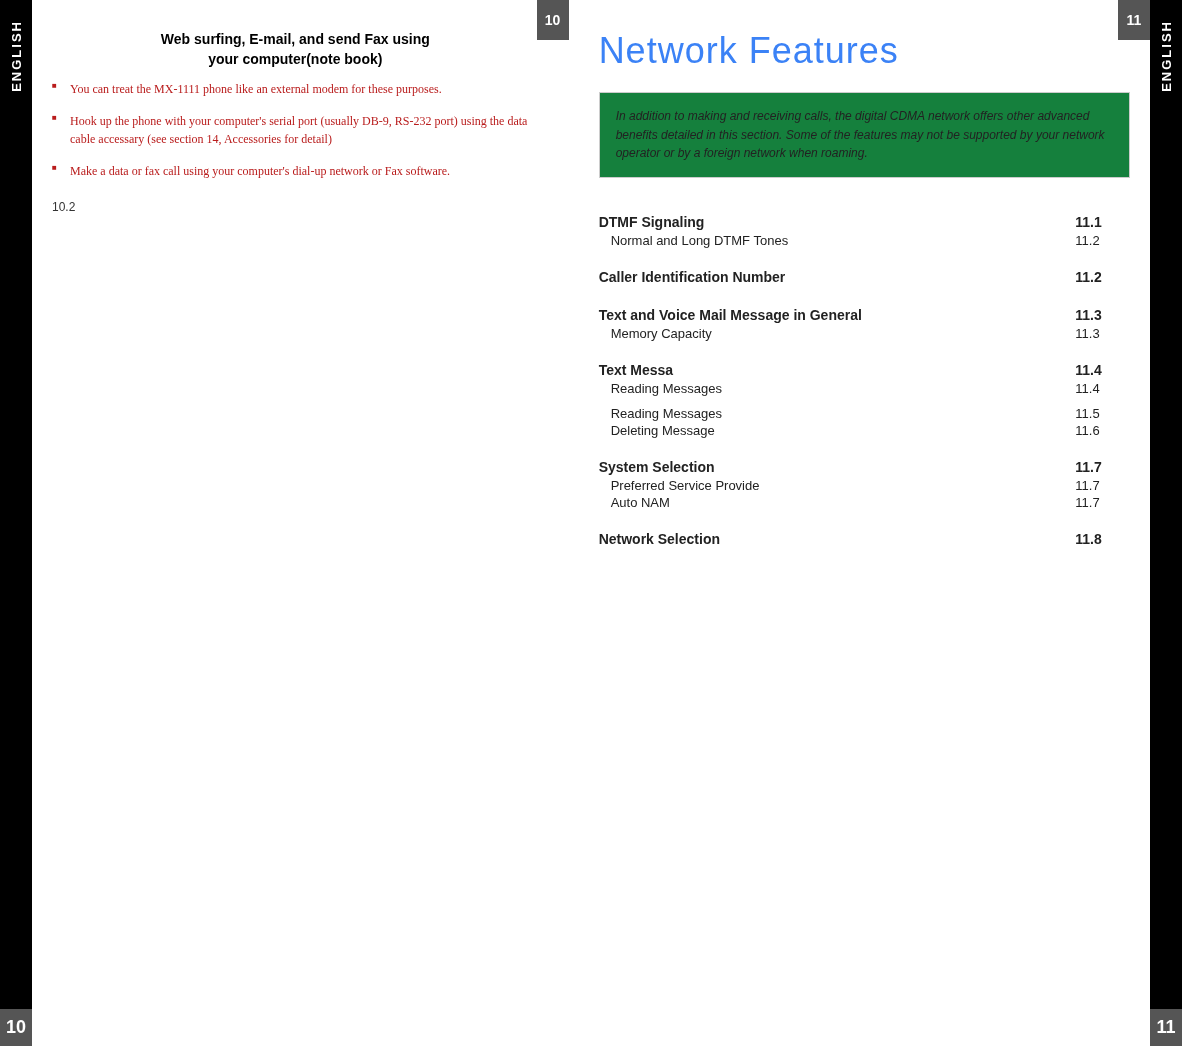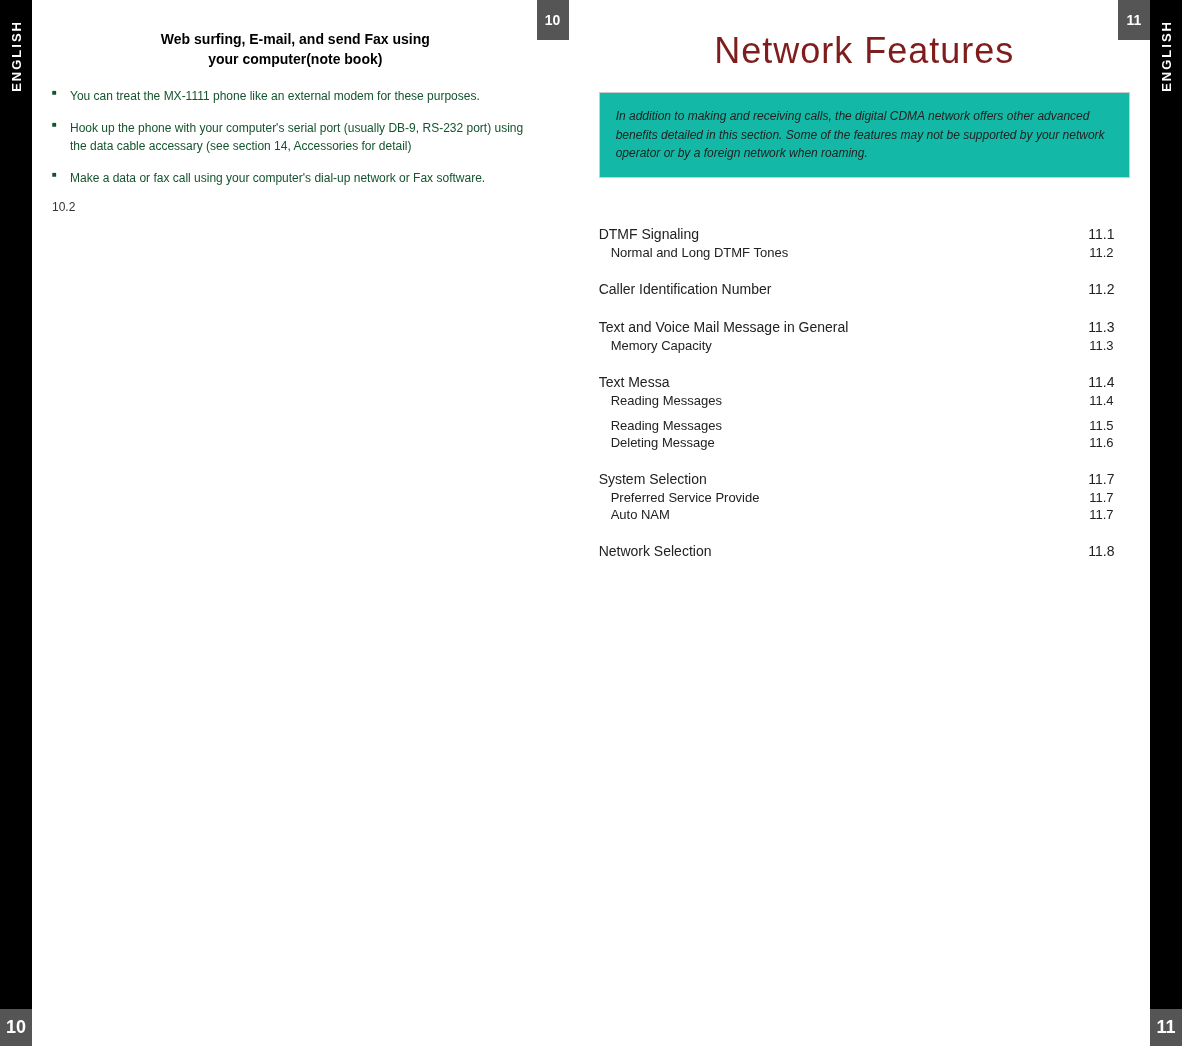--- a/index.html
+++ b/index.html
@@ -129,40 +129,41 @@
       left: 20px;
       top: 200px;
       font-size: 12px;
       color: #333;
     }
 
     .left-page-title {
       font-size: 14px;
       font-weight: bold;
       text-align: center;
-      margin-bottom: 18px;
+      margin-bottom: 11px;
       line-height: 1.4;
     }
 
     .left-page-title .computer-bold {
       font-weight: bold;
     }
 
     .bullet-list {
       list-style: none;
       padding: 0;
     }
 
     .bullet-list li {
       font-size: 12px;
       line-height: 1.5;
       margin-bottom: 14px;
       padding-left: 18px;
       position: relative;
-      color: #14532d;
+      color: #b91c1c;
+      font-family: Liberation Serif, serif;
     }
 
     .bullet-list li::before {
       content: '■';
       position: absolute;
       left: 0;
       top: 0;
       font-size: 8px;
     }
 
@@ -187,57 +188,56 @@
       line-height: 40px;
       display: flex;
       align-items: center;
       justify-content: center;
     }
 
     .right-page-title {
       font-size: 36px;
       font-weight: normal;
       margin-bottom: 20px;
-      color: #7f1d1d;
+      color: #3b82f6;
       letter-spacing: 1px;
-      text-align: center;
     }
 
     .intro-box {
-      background: #14b8a6;
+      background: #15803d;
       border: 1px solid #ccc;
       padding: 14px 16px;
-      margin-bottom: 36px;
+      margin-bottom: 24px;
       font-size: 12px;
       font-style: italic;
       line-height: 1.55;
       color: #222;
     }
 
     
     .toc-table {
       width: 100%;
       border-collapse: collapse;
     }
 
     .toc-table tr td {
       padding: 1px 0;
       font-size: 13px;
       color: #222;
       vertical-align: top;
     }
 
     .toc-table tr td:last-child {
-      text-align: center;
+      text-align: left;
       white-space: nowrap;
       padding-left: 10px;
     }
 
     .toc-table .toc-header td {
-      font-weight: normal;
+      font-weight: bold;
       font-size: 14px;
       padding-top: 12px;
       padding-bottom: 2px;
     }
 
     .toc-table .toc-sub td {
       padding-left: 12px;
     }
 
     .toc-spacer {

